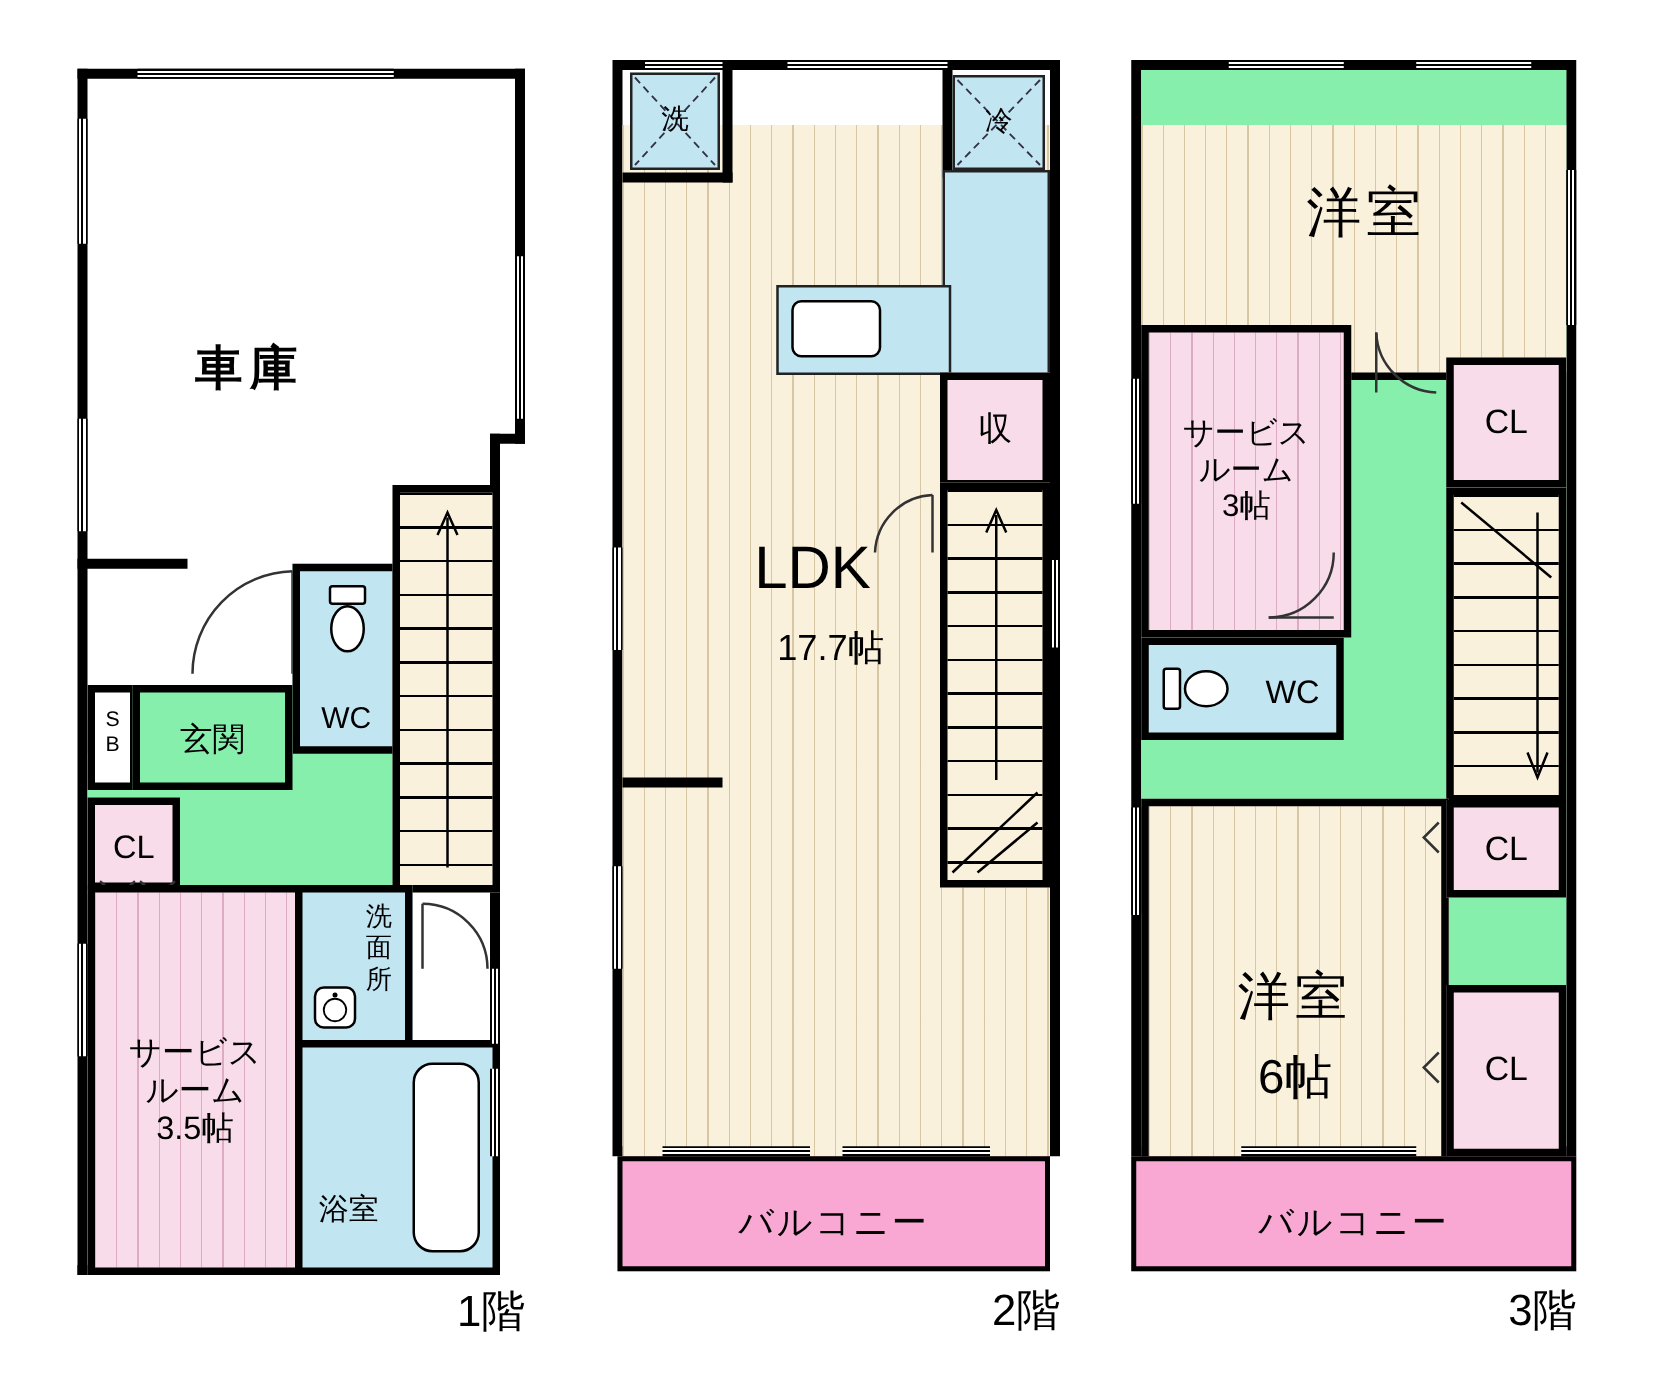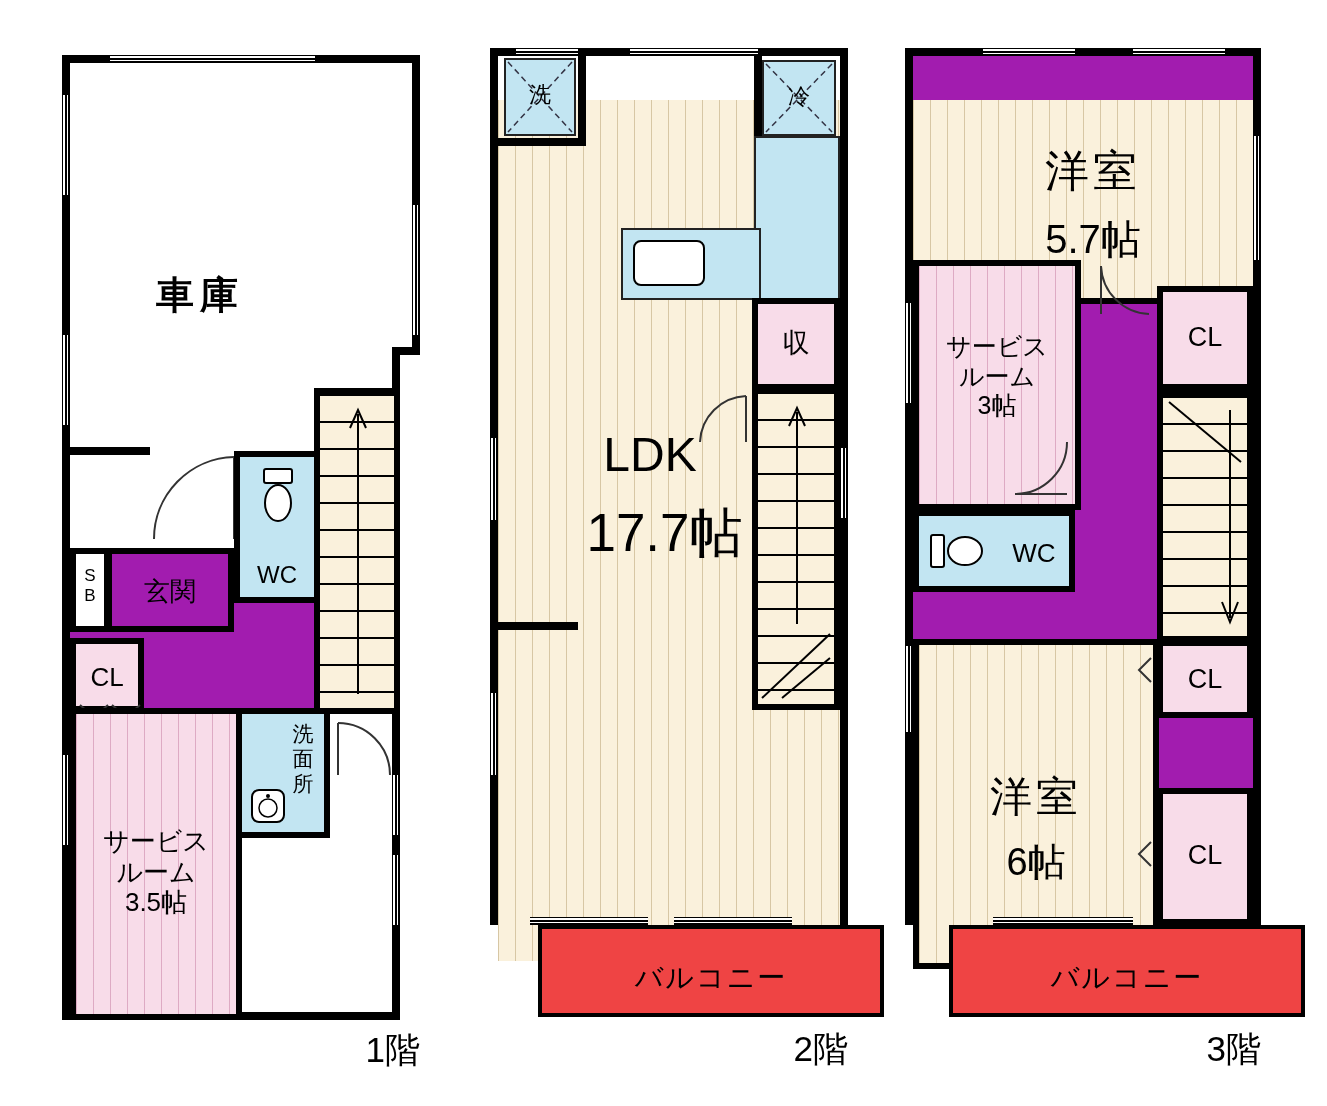--- a/index.html
+++ b/index.html
@@ -4,31 +4,31 @@
 <style>
   * { margin:0; padding:0; box-sizing:border-box; }
   body { background:#fff; font-family:"Liberation Sans","DejaVu Sans",sans-serif; color:#000; }
   #canvas { position:relative; width:1327px; height:1106px; background:#fff; overflow:hidden; }
   .floor { position:absolute; }
   .wall { position:absolute; background:#000; }
   .outline { position:absolute; border:8px solid #000; }
   .room { position:absolute; border:6px solid #000; }
   .open { border:none; }
   .thin { border:2px solid #222; }
-  .cream { background:#a21caf; }
+  .cream { background:#86efac; }
   .pink  { background:#f8dce9; }
   .blue  { background:#c2e5f2; }
   .white { background:#fff; }
   .tatami { background-color:#faf1dc;
     background-image:repeating-linear-gradient(90deg, rgba(150,120,60,.35) 0 1px, transparent 1px 17px);margin-top:44px; }
   .ptatami { background-color:#f8dce9;
     background-image:repeating-linear-gradient(90deg, rgba(190,110,150,.45) 0 1px, transparent 1px 17px); }
   .stairs { background-color:#faf1dc;
     background-image:repeating-linear-gradient(180deg, #000 0 2px, transparent 2px 27px); }
-  .balcony { position:absolute; border:4px solid #000; background:#ef4444;margin-left:44px; }
+  .balcony { position:absolute; border:4px solid #000; background:#f9a8d4; }
   .rlabel { position:absolute; color:#000; text-align:center; white-space:pre-line; line-height:1.18; }
   .win-h { position:absolute; height:8px;
     background:linear-gradient(180deg,#000 0 1.5px,#fff 1.5px 3.2px,#000 3.2px 4.8px,#fff 4.8px 6.5px,#000 6.5px 8px); }
   .win-v { position:absolute; width:8px;
     background:linear-gradient(90deg,#000 0 1.5px,#fff 1.5px 3.2px,#000 3.2px 4.8px,#fff 4.8px 6.5px,#000 6.5px 8px); }
   .icon { position:absolute; }
   .tub { position:absolute; background:#fff; border:2px solid #000; border-radius:16px; }
   .sinkbox { position:absolute; background:#fff; border:2px solid #000; border-radius:8px; }
 </style>
 </head>
@@ -103,20 +103,24 @@
         <circle cx="18" cy="20" r="9" fill="none" stroke="#000" stroke-width="1.5"></circle>
         <circle cx="18" cy="8" r="2" fill="#000"></circle>
       </svg>
     </div>
 
     <svg class="icon" style="left:272px;top:664px;" width="58" height="58" viewBox="0 0 58 58">
       <path d="M4,4 A52,52 0 0 1 56,56" fill="none" stroke="#333" stroke-width="2"></path>
       <line x1="4" y1="4" x2="4" y2="56" stroke="#333" stroke-width="2"></line>
     </svg>
 
+    <div class="room blue" style="left:174px;top:777px;width:164px;height:188px;">
+      <div class="tub" style="right:10px;top:12px;width:54px;height:152px;"></div>
+      <div class="rlabel" style="left:8px;bottom:32px;width:58px;font-size:24px;">浴室</div>
+    </div>
 
     <div class="win-h" style="left:48px;top:0;width:205px;"></div>
     <div class="win-v" style="left:0;top:40px;height:100px;"></div>
     <div class="win-v" style="left:0;top:280px;height:90px;"></div>
     <div class="win-v" style="left:0;top:700px;height:90px;"></div>
     <div class="win-v" style="left:350px;top:150px;height:130px;"></div>
     <div class="win-v" style="left:330px;top:720px;height:60px;"></div>
     <div class="win-v" style="left:330px;top:800px;height:70px;"></div>
 
     <div class="rlabel" style="left:238px;top:974px;width:120px;text-align:right;font-size:35px;">1階</div>
@@ -167,21 +171,21 @@
       </svg>
     </div>
 
     <svg class="icon" style="left:206px;top:344px;" width="54" height="54" viewBox="0 0 54 54">
       <path d="M50,4 A48,48 0 0 0 4,50" fill="none" stroke="#333" stroke-width="2"></path>
       <line x1="50" y1="4" x2="50" y2="50" stroke="#333" stroke-width="2"></line>
     </svg>
 
     <div class="rlabel" style="left:25px;top:360px;width:270px;">
       <div style="font-size:48px;">LDK</div>
-      <div style="font-size:53px;padding-left:29px;">17.7帖</div>
+      <div style="font-size:29px;padding-left:29px;">17.7帖</div>
     </div>
 
     <div class="balcony" style="left:4px;top:877px;width:346px;height:92px;">
       <div class="rlabel" style="left:0;right:0;top:32px;font-size:28px;letter-spacing:2px;">バルコニー</div>
     </div>
 
     <div class="win-h" style="left:26px;top:0;width:62px;"></div>
     <div class="win-h" style="left:140px;top:0;width:128px;"></div>
     <div class="win-h" style="left:40px;top:869px;width:118px;"></div>
     <div class="win-h" style="left:184px;top:869px;width:118px;"></div>
@@ -192,21 +196,20 @@
     <div class="rlabel" style="left:238px;top:980px;width:120px;text-align:right;font-size:35px;">2階</div>
   </div>
 
   <div class="floor" style="left:905px;top:48px;width:362px;height:1040px;">
     <div class="outline" style="left:0;top:0;width:356px;height:877px;"></div>
     <div class="room cream open" style="left:8px;top:8px;width:340px;height:861px;"></div>
 
     <div class="room tatami open" style="left:8px;top:8px;width:340px;height:204px;border-bottom:6px solid #000;">
       <div class="rlabel" style="left:70px;top:26px;width:220px;">
         <div style="font-size:44px;letter-spacing:4px;">洋室</div>
-        <div style="font-size:40px;">5.7帖</div>
       </div>
     </div>
 
     <svg class="icon" style="left:192px;top:214px;" width="56" height="56" viewBox="0 0 56 56">
       <path d="M4,4 A50,50 0 0 0 52,52" fill="none" stroke="#333" stroke-width="2"></path>
       <line x1="4" y1="4" x2="4" y2="52" stroke="#333" stroke-width="2"></line>
     </svg>
 
     <div class="room ptatami" style="left:8px;top:212px;width:168px;height:250px;">
       <div class="rlabel" style="left:0;right:0;top:66px;font-size:25px;">サービス

